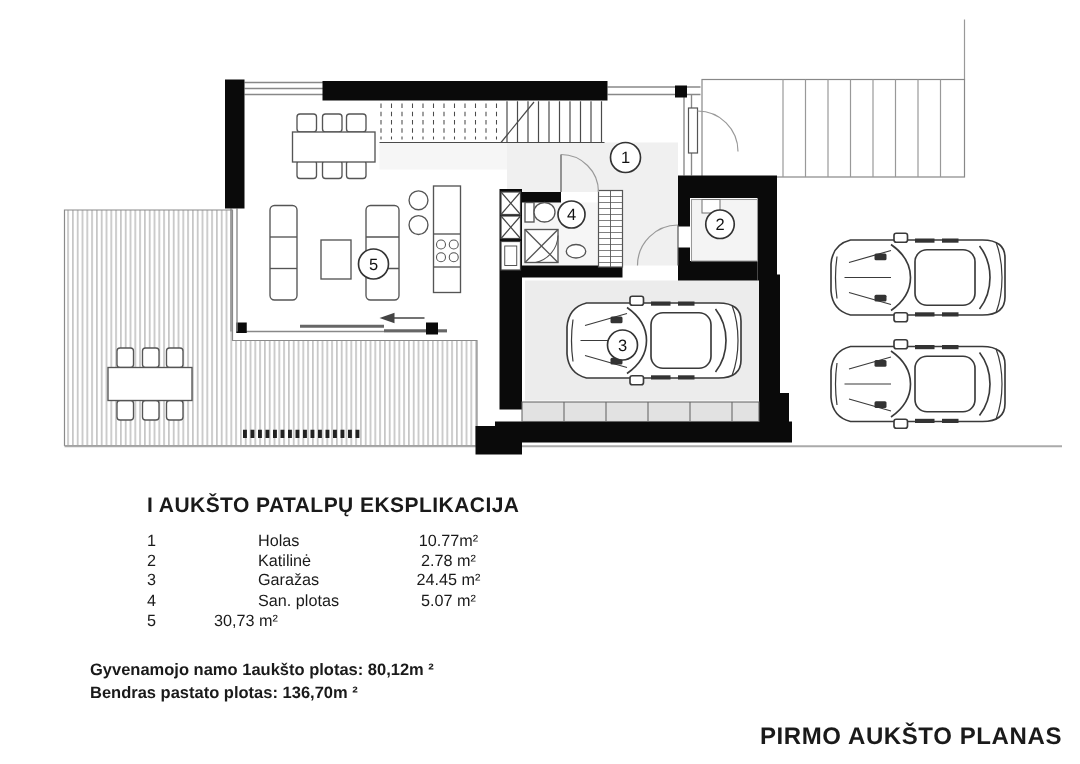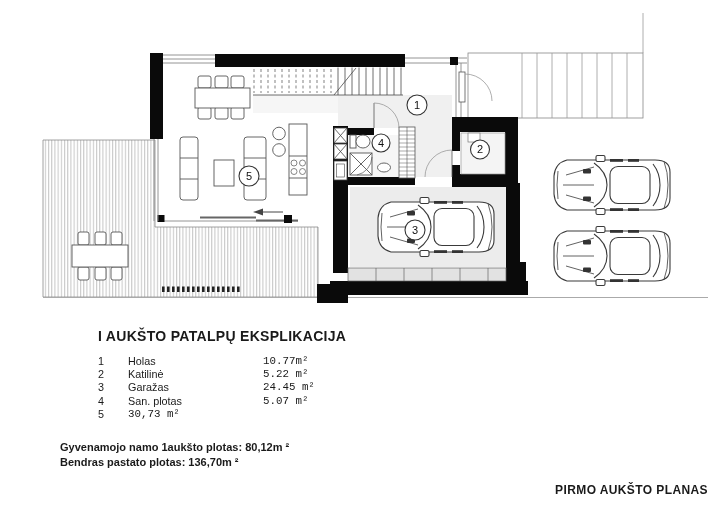--- a/index.html
+++ b/index.html
@@ -3,25 +3,25 @@
 <meta charset="utf-8">
 <style>
   html,body{margin:0;padding:0;background:#fff;}
   body{width:720px;height:509px;position:relative;overflow:hidden;
        font-family:"Liberation Sans",sans-serif;color:#1a1a1a;}
   .plan-wrap{position:absolute;left:0;top:0;width:720px;height:320px;}
   .legend-title{position:absolute;left:98px;top:328px;font-size:14px;font-weight:bold;letter-spacing:.3px;}
   .legend-table{position:absolute;left:98px;top:355px;width:237px;font-size:10.8px;}
   .legend-row{display:flex;line-height:13.2px;}
   .col-num{width:30px;flex:0 0 30px;}
-  .col-name{flex:1 1 auto;}
-  .col-area{flex:0 0 72px;text-align:left;font-family:Liberation Mono, monospace;}
+  .col-name{flex:1 1 auto;margin-left:44px;}
+  .col-area{flex:0 0 72px;text-align:center;}
   .totals{position:absolute;left:60px;top:440px;width:274px;
           font-size:11px;font-weight:bold;line-height:14.8px;}
-  .footer-title{position:absolute;right:12px;top:483px;font-size:12px;font-weight:bold;letter-spacing:.4px;}
+  .footer-title{position:absolute;right:12px;top:483px;font-size:16px;font-weight:bold;letter-spacing:.4px;}
   svg text.circ{font-family:"Liberation Sans",sans-serif;font-size:11px;fill:#111;}
 </style>
 </head>
 <body>
 
 <div class="plan-wrap">
 <svg width="720" height="320" viewBox="0 0 720 320">
   <defs>
     <pattern id="hatchV" width="3.2" height="8" patternUnits="userSpaceOnUse">
       <rect width="3.2" height="8" fill="#ffffff"></rect>
@@ -279,21 +279,21 @@
 
 <div class="legend-table">
   <div class="legend-row">
     <span class="col-num">1</span>
     <span class="col-name">Holas</span>
     <span class="col-area">10.77m²</span>
   </div>
   <div class="legend-row">
     <span class="col-num">2</span>
     <span class="col-name">Katilinė</span>
-    <span class="col-area">5.22 m²</span>
+    <span class="col-area">2.78 m²</span>
   </div>
   <div class="legend-row">
     <span class="col-num">3</span>
     <span class="col-name">Garažas</span>
     <span class="col-area">24.45 m²</span>
   </div>
   <div class="legend-row">
     <span class="col-num">4</span>
     <span class="col-name">San. plotas</span>
     <span class="col-area">5.07 m²</span>

